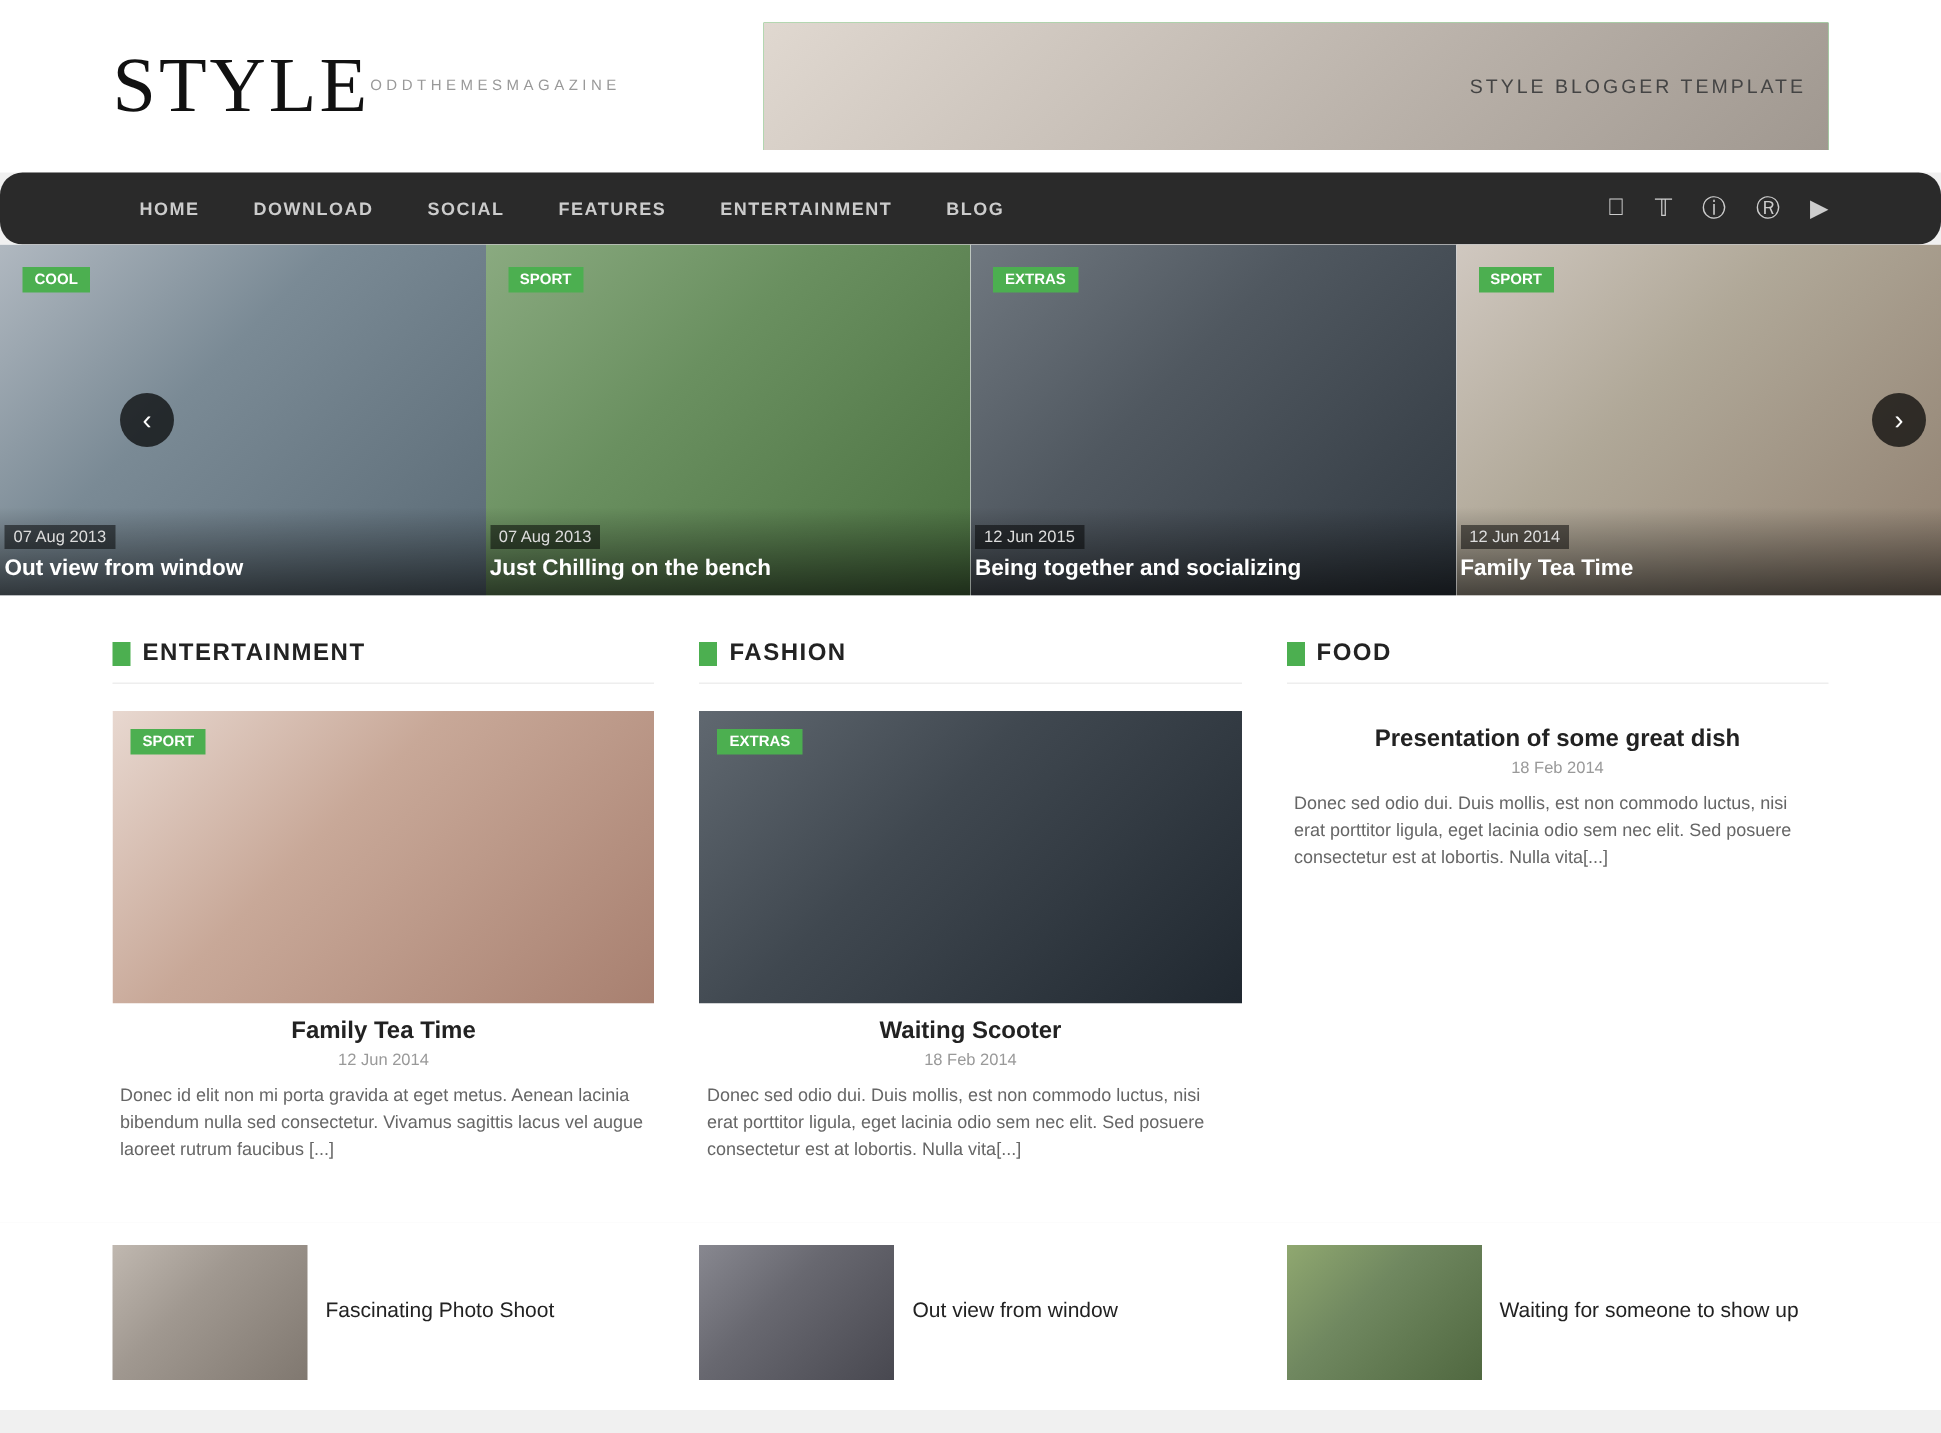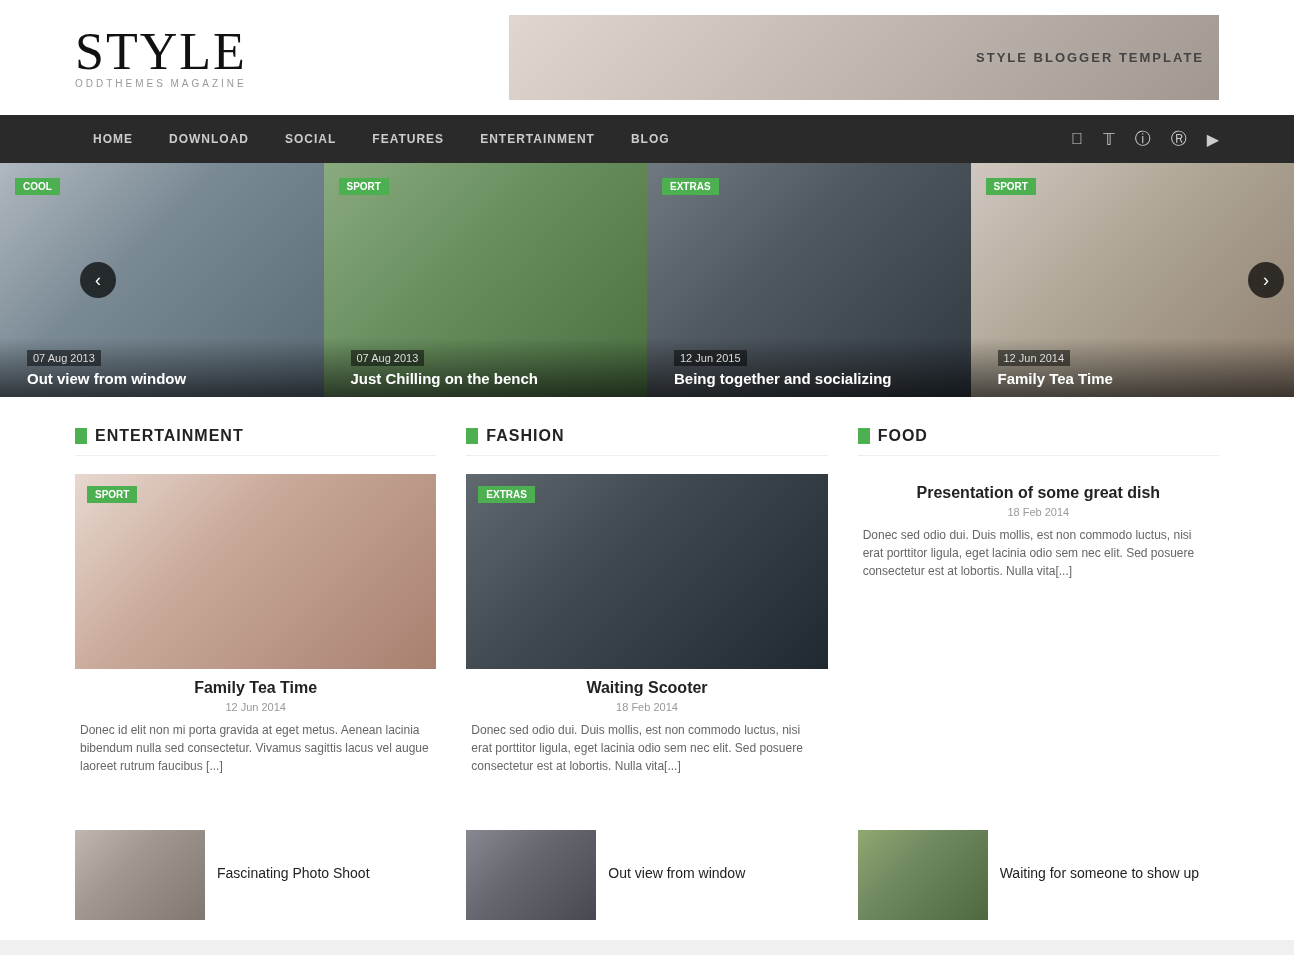--- a/index.html
+++ b/index.html
@@ -1,44 +1,44 @@
 <!DOCTYPE html>
 <html><head>
   <meta charset="utf-8">
   <style>
     * { margin: 0; padding: 0; box-sizing: border-box; }
     body { font-family: Arial, sans-serif; background: #f0f0f0; width: 1294px; }
 
     
     .header { background: #fff; padding: 15px 75px; display: flex; align-items: center; justify-content: space-between; }
-    .logo { display: flex; flex-direction: column; }
+    .logo { display: flex; }
     .logo-title { font-size: 52px; font-weight: 300; letter-spacing: 2px; color: #111; line-height: 1; font-family: Georgia, serif; }
     .logo-sub { display: flex; justify-content: space-between; font-size: 10px; color: #999; letter-spacing: 3px; text-transform: uppercase; align-items: center; }
     .ad-banner { background: #4caf50; display: flex; align-items: center; width: 710px; height: 85px; overflow: hidden; position: relative; }
     .ad-text { color: #fff; font-size: 28px; font-weight: bold; padding: 0 30px; z-index: 2; }
     .ad-right { background: #e0e0e0; flex: 1; height: 100%; display: flex; align-items: center; justify-content: flex-end; padding-right: 15px; position: relative; overflow: hidden; }
     .ad-right-text { color: #555; font-size: 11px; letter-spacing: 2px; z-index: 2; position: relative; }
 
     
-    .navbar { background: #2a2a2a; padding: 0 75px; display: flex; align-items: center; justify-content: space-between; height: 48px; }
+    .navbar { background: #2a2a2a; padding: 0 75px; display: flex; align-items: center; justify-content: space-between; height: 48px; border-radius: 15px; }
     .nav-links { display: flex; gap: 0; }
     .nav-item { color: #ccc; font-size: 12px; font-weight: bold; letter-spacing: 1px; padding: 0 18px; height: 48px; display: flex; align-items: center; cursor: pointer; text-transform: uppercase; }
     .nav-social { display: flex; gap: 20px; align-items: center; }
     .social-icon { color: #ccc; font-size: 16px; cursor: pointer; }
 
     
     .slider-section { background: #fff; padding: 0; position: relative; overflow: hidden; }
     .slider-container { display: flex; width: 100%; }
     .slider-nav { position: absolute; top: 50%; transform: translateY(-50%); background: rgba(0,0,0,0.7); color: #fff; border: none; border-radius: 50%; width: 36px; height: 36px; font-size: 18px; cursor: pointer; z-index: 10; display: flex; align-items: center; justify-content: center; }
     .slider-nav.left { left: 80px; }
     .slider-nav.right { right: 10px; }
     .slide-item { flex: 1; position: relative; height: 234px; overflow: hidden; }
     .slide-img-placeholder { width: 100%; height: 100%; }
     .slide-tag { position: absolute; top: 15px; left: 15px; background: #4caf50; color: #fff; font-size: 10px; font-weight: bold; padding: 3px 8px; text-transform: uppercase; }
-    .slide-info { position: absolute; bottom: 0; left: 0; right: 0; padding: 10px 27px; background: linear-gradient(transparent, rgba(0,0,0,0.6)); }
+    .slide-info { position: absolute; bottom: 0; left: 0; right: 0; padding: 10px 3px; background: linear-gradient(transparent, rgba(0,0,0,0.6)); }
     .slide-date { color: #ddd; font-size: 11px; background: rgba(0,0,0,0.5); display: inline-block; padding: 2px 6px; margin-bottom: 4px; }
     .slide-title { color: #fff; font-size: 15px; font-weight: bold; }
 
     
     .sections-row { display: flex; gap: 0; padding: 30px 75px 20px; background: #fff; justify-content: space-between; }
     .section-col { flex: 1; padding: 0 15px; }
     .section-col:first-child { padding-left: 0; }
     .section-col:last-child { padding-right: 0; }
     .section-heading { display: flex; align-items: center; gap: 8px; margin-bottom: 18px; border-bottom: 1px solid #eee; padding-bottom: 10px; }
     .section-heading-bar { width: 12px; height: 16px; background: #4caf50; display: inline-block; }
@@ -81,21 +81,21 @@
 <div class="header">
   <div class="logo">
     <span class="logo-title">STYLE</span>
     <div class="logo-sub">
       <span>ODDTHEMES</span>
       <span>MAGAZINE</span>
     </div>
   </div>
   <div class="ad-banner">
     <div class="ad-right img-ad-right">
-      <span class="ad-right-text" style="z-index:2;position:relative;color:#444;font-size:13px;letter-spacing:2px;font-weight:bold;margin-left:45px;">STYLE BLOGGER TEMPLATE</span>
+      <span class="ad-right-text" style="z-index:2;position:relative;color:#444;font-size:13px;letter-spacing:2px;font-weight:normal;margin-left:45px;">STYLE BLOGGER TEMPLATE</span>
     </div>
   </div>
 </div>
 
 <nav class="navbar">
   <div class="nav-links">
     <a class="nav-item">HOME</a>
     <a class="nav-item">DOWNLOAD</a>
     <a class="nav-item">SOCIAL</a>
     <a class="nav-item">FEATURES</a>

